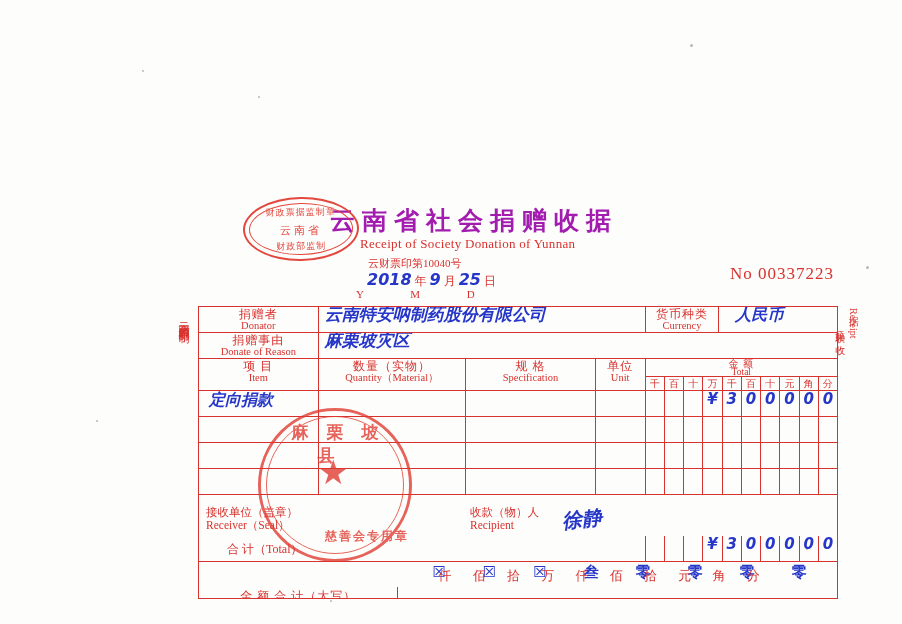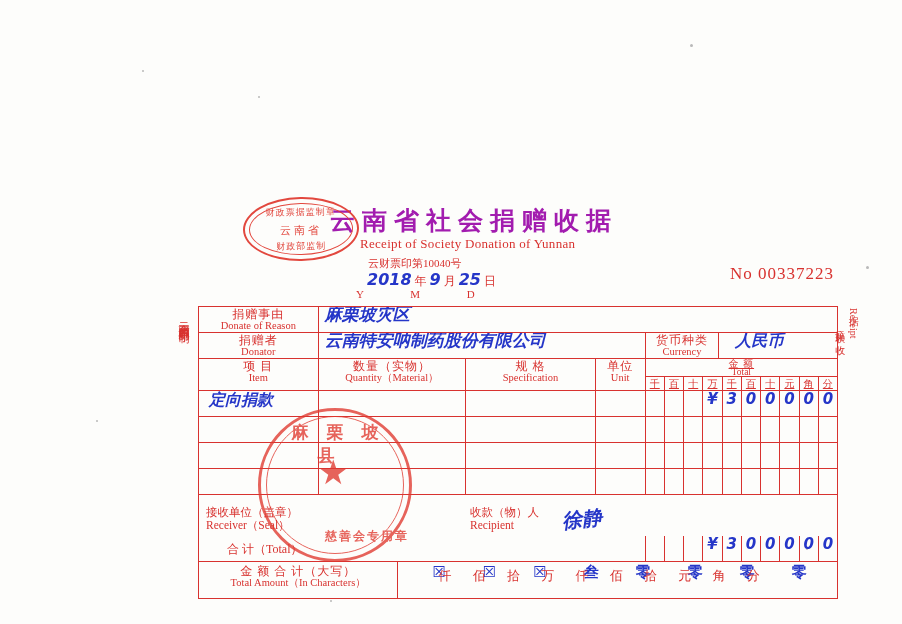--- a/index.html
+++ b/index.html
@@ -171,21 +171,21 @@
 
   .w-label   { width: 120px; }
   .w-value   { width: 328px; }
   .w-cur     { width: 74px; }
   .w-curval  { width: 118px; }
 
   .w-item    { width: 120px; }
   .w-qty     { width: 148px; }
   .w-spec    { width: 130px; }
   .w-unit    { width: 50px; }
-  .w-amount  { width: 192px; text-decoration: underline; }
+  .w-amount  { width: 192px; }
 
   
   .amt-head {
     padding: 0;
     display: flex;
     flex-direction: column;
   }
   .amt-head-title {
     height: 16px;
     line-height: 8px;
@@ -224,21 +224,21 @@
     font-weight: bold;
   }
   .hw-digit {
     position: absolute;
     left: 50%;
     top: 2px;
     transform: translateX(-50%);
     font-size: 15px;
   }
 
-  .words-label { width: 200px; }
+  .words-label { width: 200px; margin-top: 25px; }
   .words-value { width: 440px; text-align: left; }
   .words-chars {
     position: absolute;
     left: 40px;
     top: 8px;
     font-size: 13px;
     letter-spacing: 9px;
     color: #d8322f;
     white-space: nowrap;
   }
@@ -441,44 +441,44 @@
     <div class="side-left">
       <span class="vert">云南省国税印刷厂印制</span>
     </div>
     <div class="side-right">
       <span class="vert">第二联·收</span>
       <span class="vert-en">据Receipt</span>
     </div>
 
     <div class="tbl">
 
+      <div class="row h-donor">
+        <div class="cell w-label">
+          <span class="lbl-cn">捐赠者</span>
+          <span class="lbl-en">Donator</span>
+        </div>
+        <div class="cell w-value">
+          <span class="hw-line">云南特安呐制药股份有限公司</span>
+        </div>
+        <div class="cell w-cur">
+          <span class="lbl-cn">货币种类</span>
+          <span class="lbl-en">Currency</span>
+        </div>
+        <div class="cell w-curval">
+          <span class="cur-hw">人民币</span>
+        </div>
+      </div>
+
       <div class="row h-reason">
         <div class="cell w-label">
           <span class="lbl-cn">捐赠事由</span>
           <span class="lbl-en">Donate of Reason</span>
         </div>
         <div class="cell" style="width:520px;">
           <span class="hw-line">麻栗坡灾区</span>
-        </div>
-      </div>
-
-      <div class="row h-donor">
-        <div class="cell w-label">
-          <span class="lbl-cn">捐赠者</span>
-          <span class="lbl-en">Donator</span>
-        </div>
-        <div class="cell w-value">
-          <span class="hw-line">云南特安呐制药股份有限公司</span>
-        </div>
-        <div class="cell w-cur">
-          <span class="lbl-cn">货币种类</span>
-          <span class="lbl-en">Currency</span>
-        </div>
-        <div class="cell w-curval">
-          <span class="cur-hw">人民币</span>
         </div>
       </div>
 
       <div class="row h-head">
         <div class="cell w-item">
           <span class="lbl-cn">项  目</span>
           <span class="lbl-en">Item</span>
         </div>
         <div class="cell w-qty">
           <span class="lbl-cn">数量（实物）</span>

